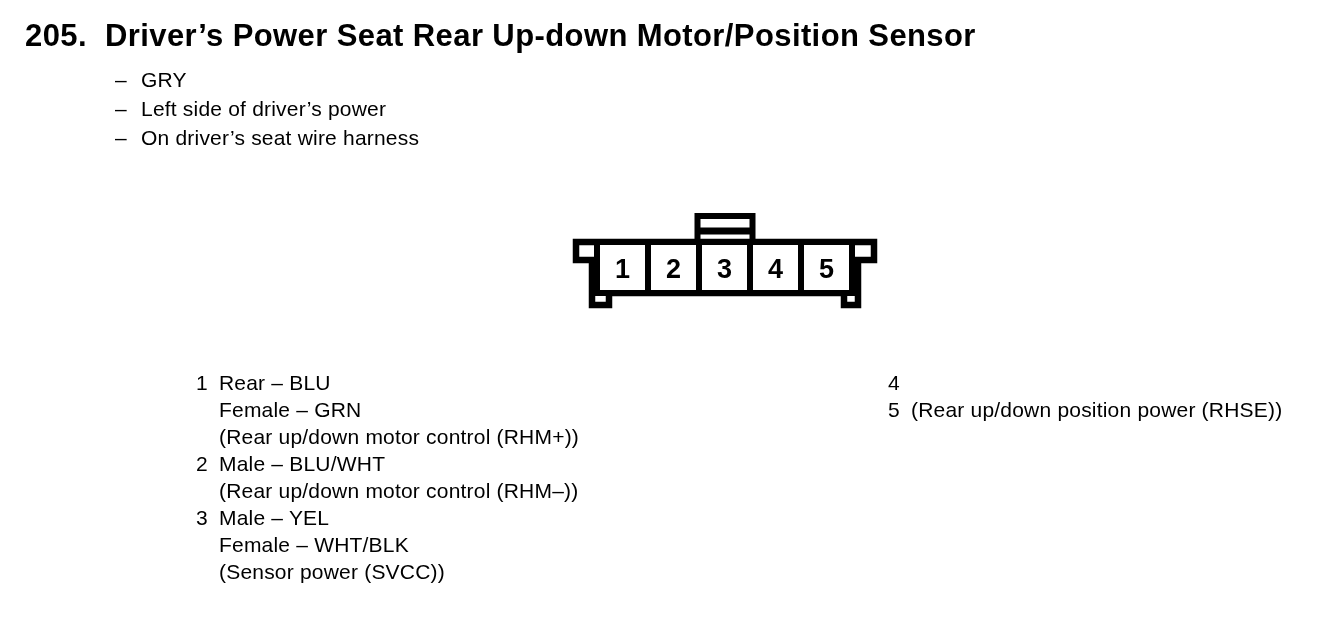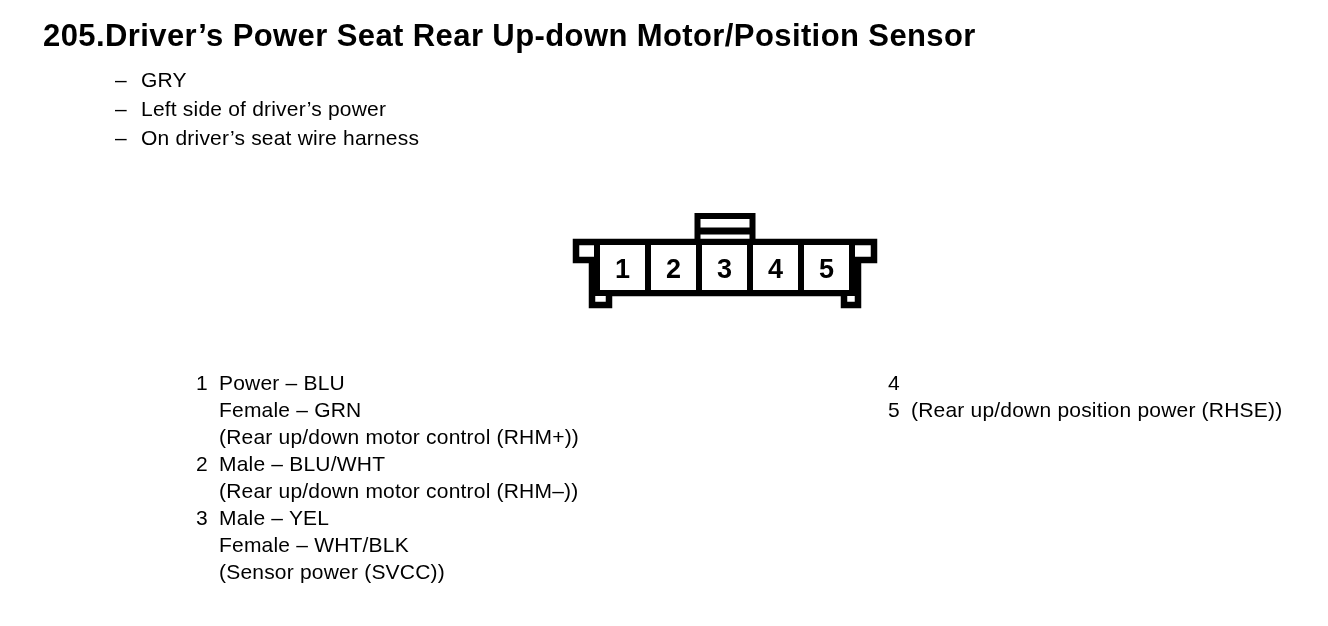--- a/index.html
+++ b/index.html
@@ -18,21 +18,21 @@
     position: absolute;
     left: 25px;
     top: 18px;
     display: flex;
     font-weight: bold;
     font-size: 31px;
     line-height: 36px;
     letter-spacing: 0.4px;
     white-space: nowrap;
   }
-  .sec-num { display: inline-block; width: 80px; text-align: right; }
+  .sec-num { display: inline-block; width: 80px; }
   
   .notes {
     position: absolute;
     left: 115px;
     top: 65px;
     font-size: 21px;
     line-height: 29px;
     letter-spacing: 0.2px;
   }
   .note-line { display: flex; white-space: nowrap; }
@@ -115,21 +115,21 @@
       <text class="pin-cell-label" x="210.5" y="73" text-anchor="middle" fill="#000000">4</text>
       <text class="pin-cell-label" x="261.5" y="73" text-anchor="middle" fill="#000000">5</text>
     </svg>
   </div>
 
   <div class="pin-col pin-col-left">
 
     <div class="pin-item">
       <span class="pin-num">1</span>
       <span class="pin-lines">
-        <span class="pin-line">Power – BLU</span>
+        <span class="pin-line">Rear – BLU</span>
         <span class="pin-line">Female – GRN</span>
         <span class="pin-line">(Rear up/down motor control (RHM+))</span>
       </span>
     </div>
 
     <div class="pin-item">
       <span class="pin-num">2</span>
       <span class="pin-lines">
         <span class="pin-line">Male – BLU/WHT</span>
         <span class="pin-line">(Rear up/down motor control (RHM–))</span>

